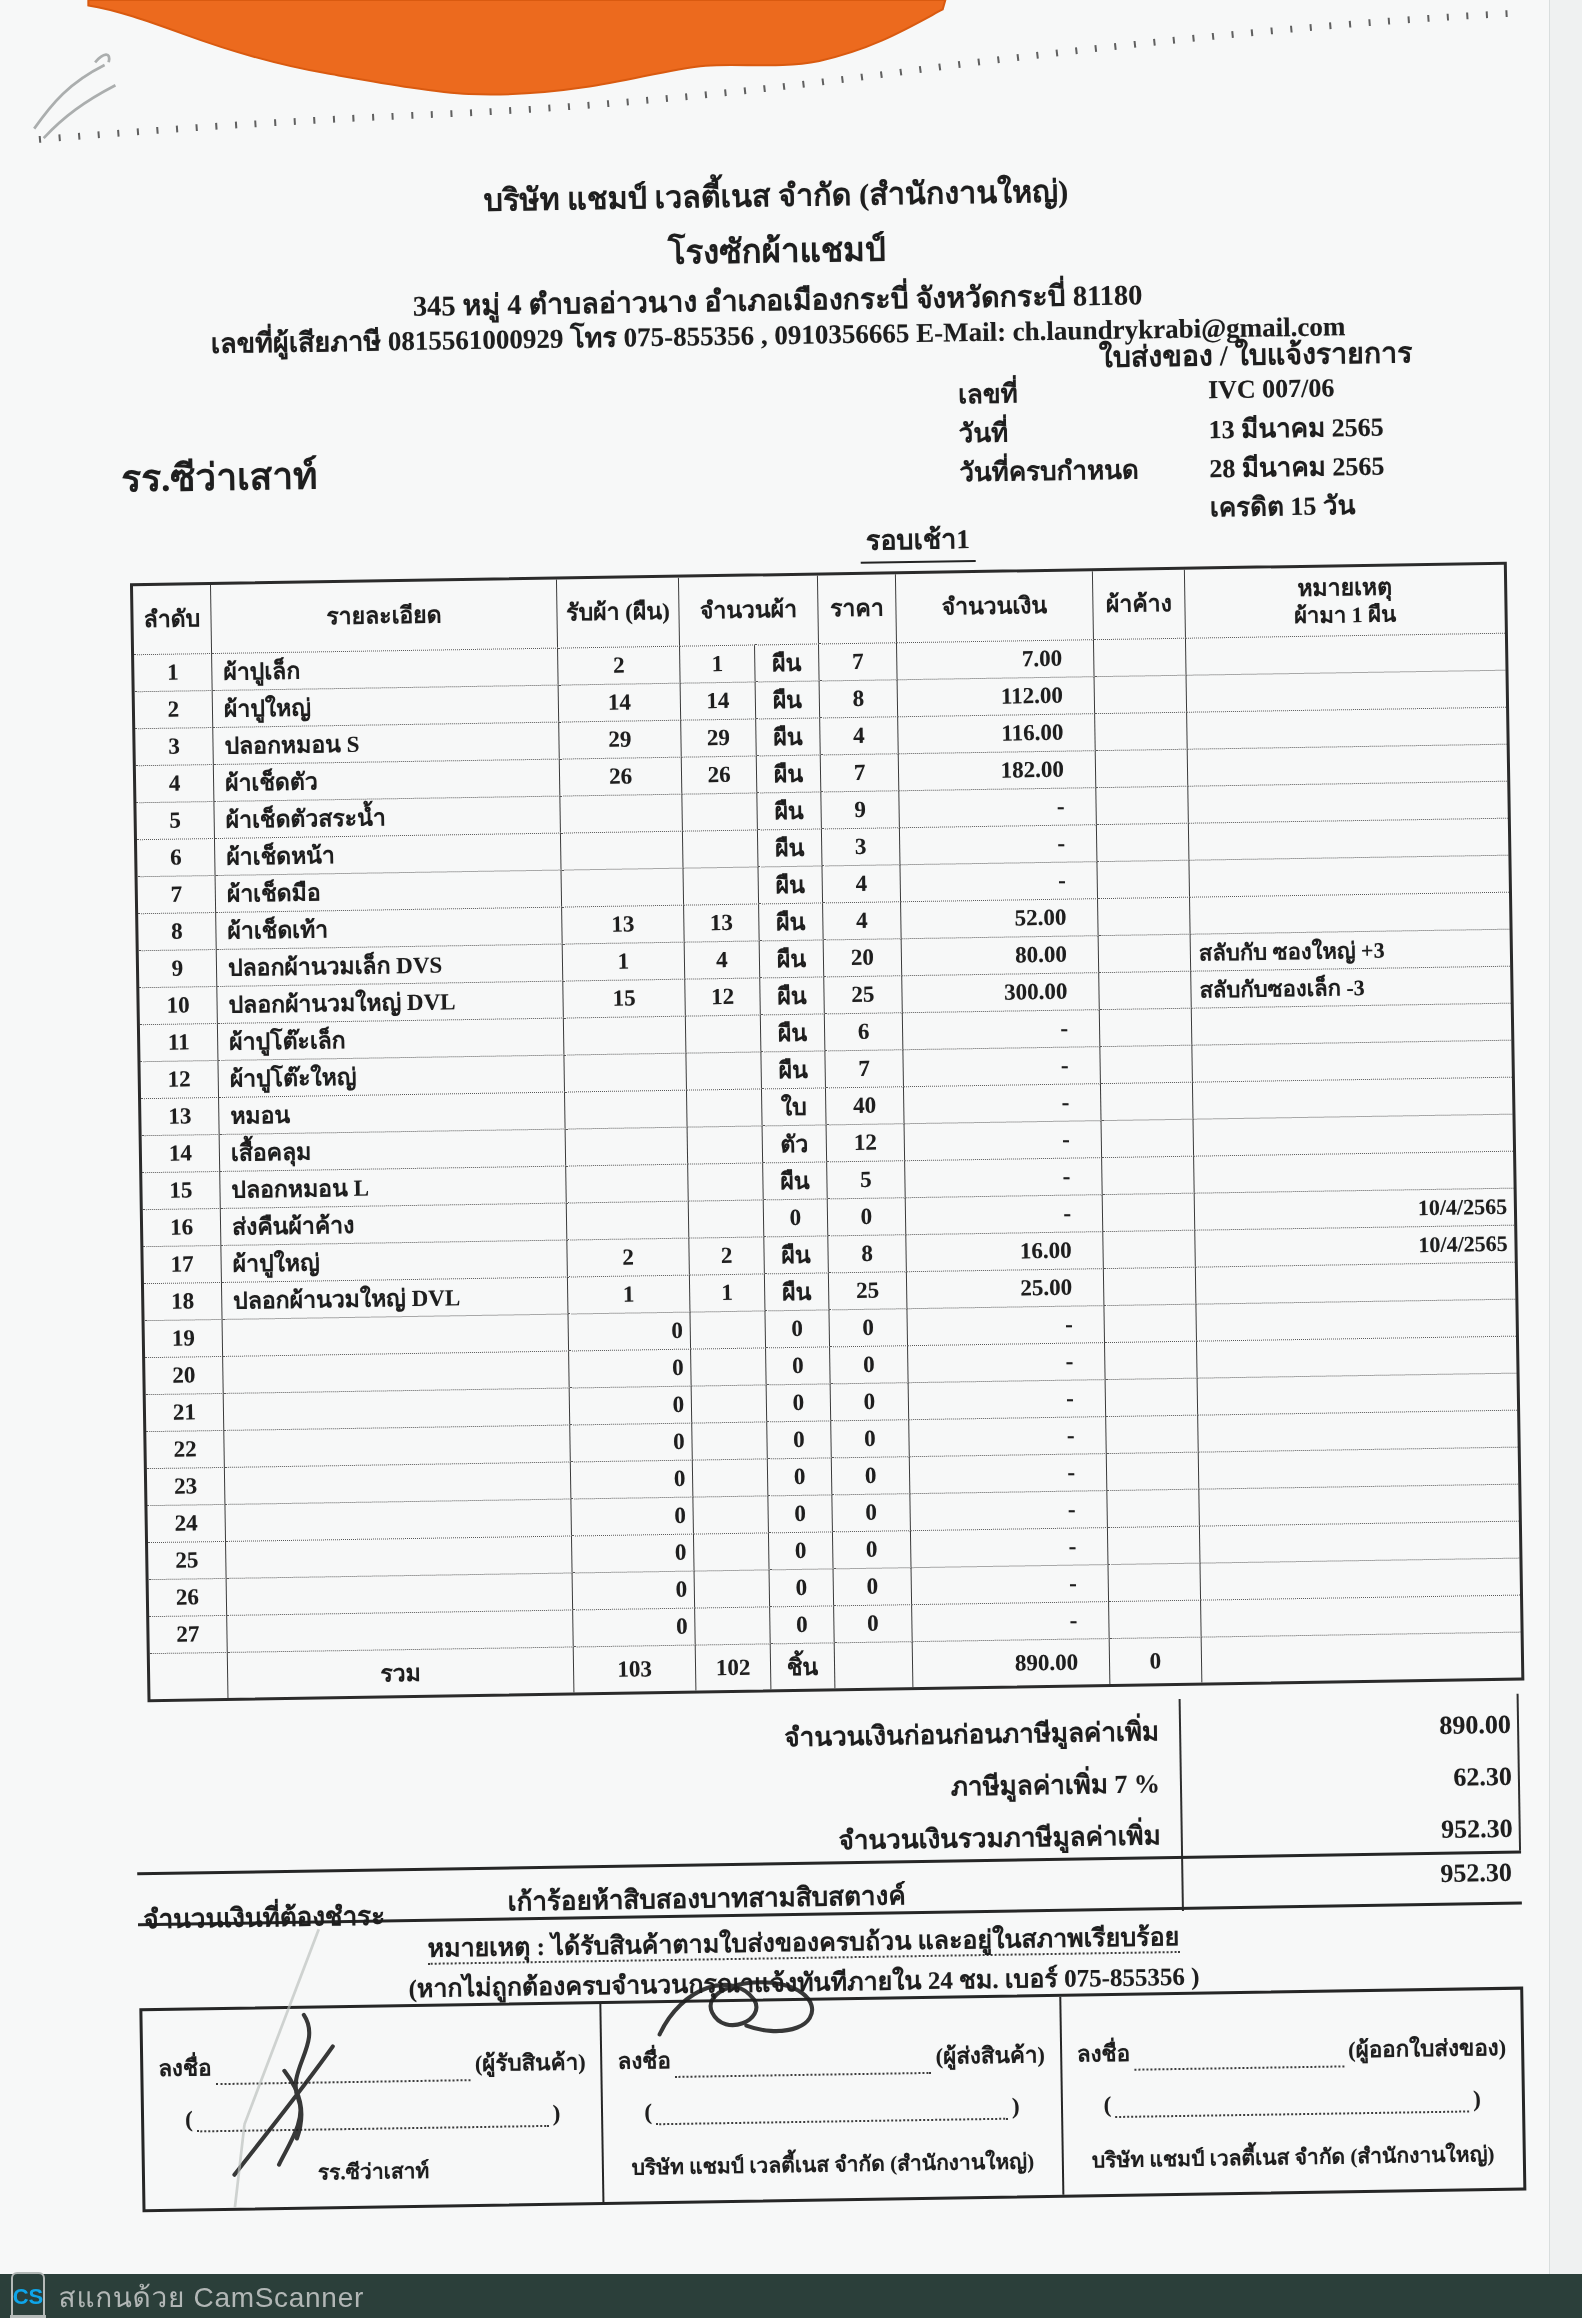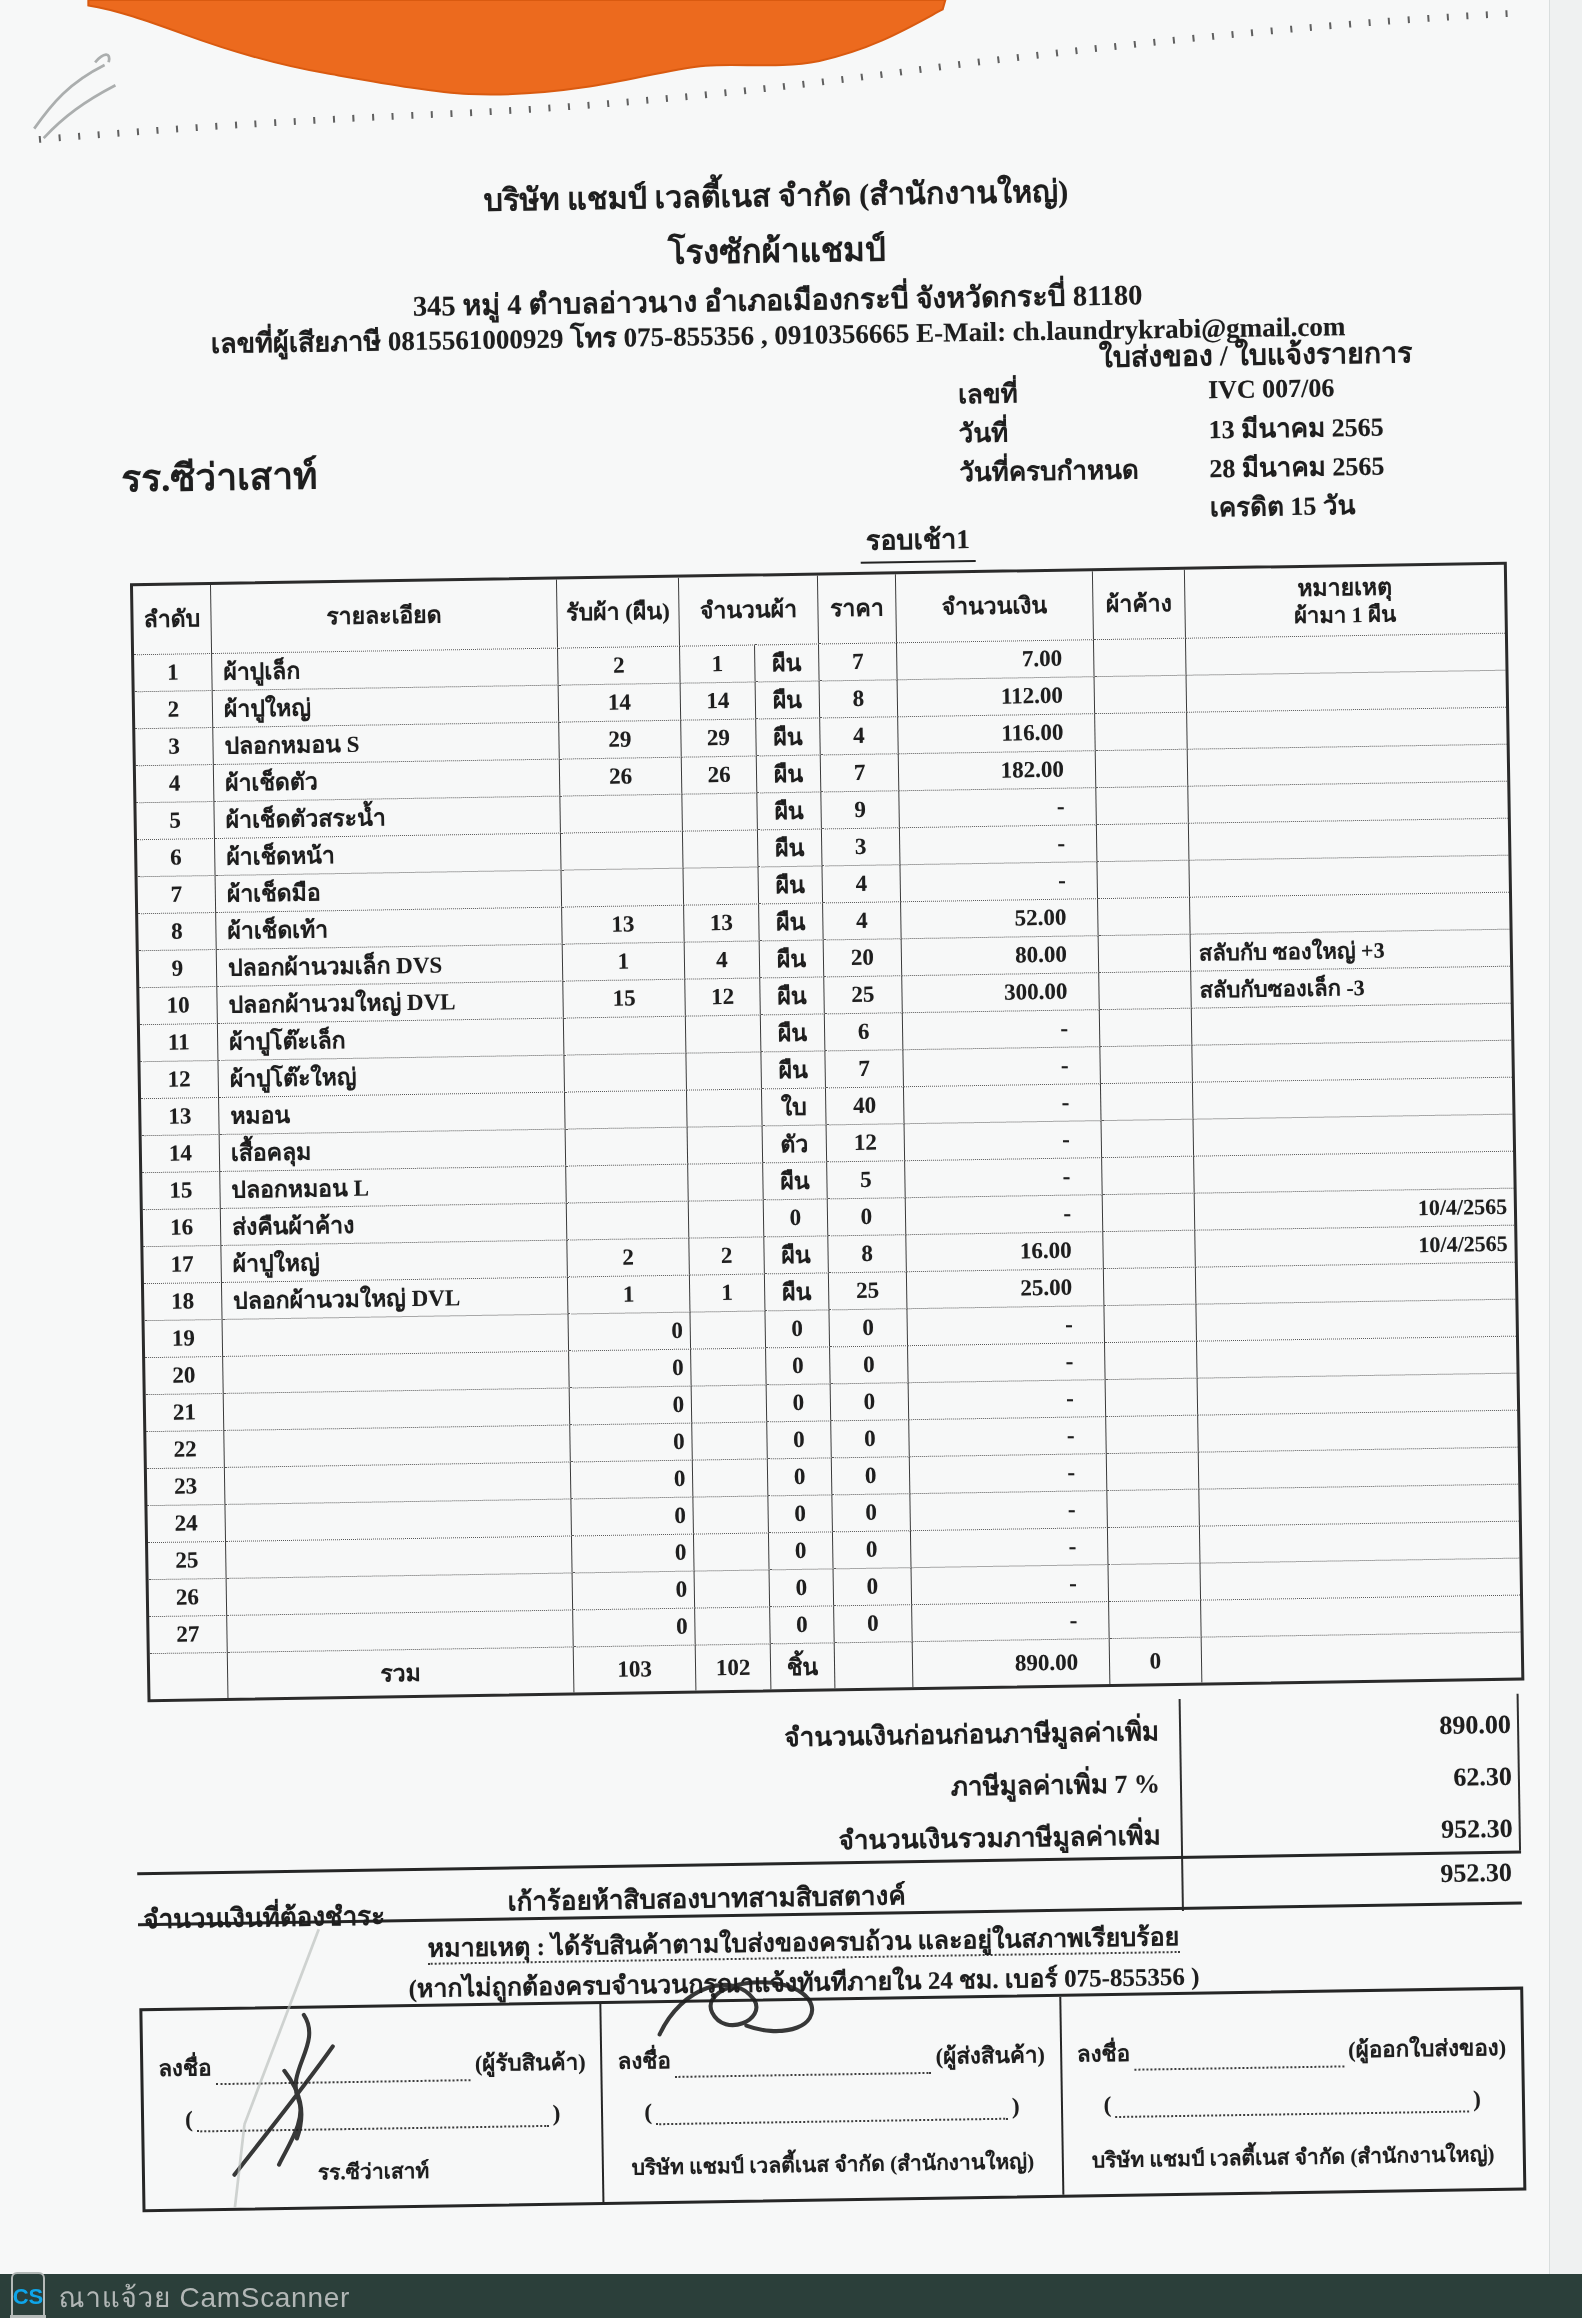--- a/index.html
+++ b/index.html
@@ -464,17 +464,17 @@
            M 398,3040 C 420,3070 430,3100 415,3140" fill="none" stroke="#1c1c1c" stroke-width="6" stroke-linecap="round" opacity="0.88"></path>
       <path d="M 952,2995 C 985,2925 1062,2902 1092,2946 C 1110,2976 1048,3002 1030,2964
            C 1015,2932 1078,2912 1132,2924 C 1185,2936 1190,2975 1155,2988 C 1130,2997 1100,2992 1080,2984" fill="none" stroke="#1c1c1c" stroke-width="6" stroke-linecap="round" opacity="0.88"></path>
       <path d="M 452,2832 L 338,3118 M 338,3118 L 322,3240" fill="none" stroke="#b9bdba" stroke-width="4" opacity="0.65"></path>
     </svg>
 
   </div>
 
   <div id="cam-bar" style="background: rgb(43, 63, 58);">
     <div id="cs-badge">CS</div>
-    <div id="cam-label">ณาแจ้วย CamScanner</div>
+    <div id="cam-label">สแกนด้วย CamScanner</div>
   </div>
 
 </div>
 
 
 </body></html>

